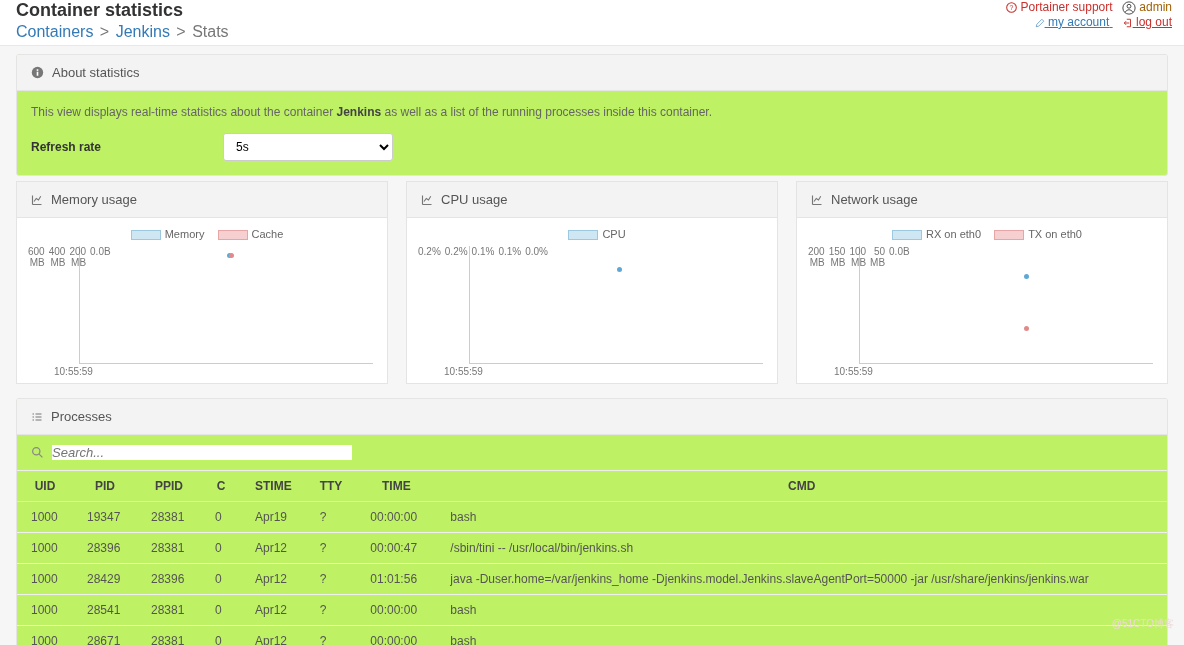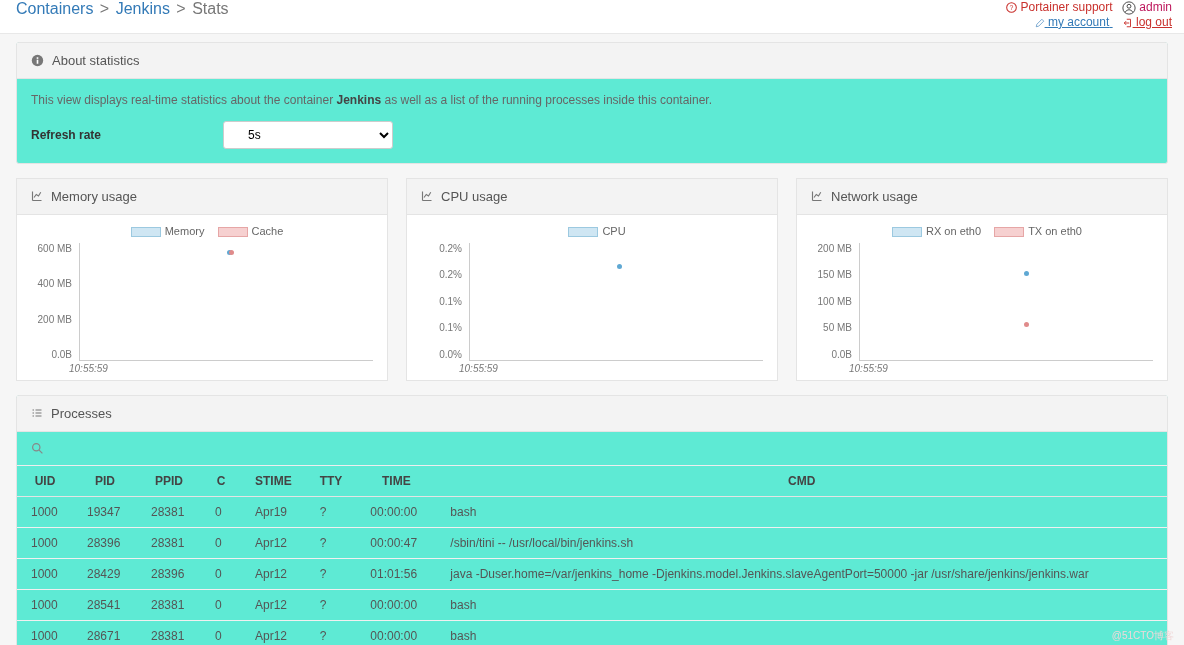--- a/index.html
+++ b/index.html
@@ -5,62 +5,63 @@
 * { box-sizing: border-box; margin: 0; padding: 0; }
 body { font-family: -apple-system, BlinkMacSystemFont, "Segoe UI", Helvetica, Arial, sans-serif; font-size: 12px; color: #333; background: #fff; width: 1184px; }
 .topbar { display: flex; justify-content: space-between; align-items: flex-start; padding: 0 12px 4px 16px; }
 .page-title { font-size: 18px; font-weight: 600; color: #333; margin-bottom: 2px; }
 .breadcrumb { font-size: 16px; }
 .breadcrumb a { color: #337ab7; text-decoration: none; }
 .breadcrumb .sep { color: #777; margin: 0 2px; }
 .breadcrumb .cur { color: #777; }
 .top-right { text-align: right; font-size: 12px; }
 .top-right .support { color: #c9302c; }
-.top-right .user { color: #be185d; margin-left: 6px; text-align: right; }
+.top-right .user { color: #a16207; margin-left: 6px; text-align: right; }
 .top-right .user svg { vertical-align: middle; }
 .top-right .links a { color: #337ab7; margin-left: 10px; }
 .top-right .links .logout { color: #c9302c; }
 .content { padding: 8px 16px 16px 16px; background: #f6f6f6; border-top: 1px solid #e8e8e8; }
-.panel { background: #5eead4; border: 1px solid #e4e4e4; border-radius: 3px; margin-bottom: 14px; }
+.panel { background: #bef264; border: 1px solid #e4e4e4; border-radius: 3px; margin-bottom: 5px; }
 .panel-header { background: #f3f3f3; border-bottom: 1px solid #e4e4e4; padding: 10px 14px; font-size: 13px; color: #555; display: flex; align-items: center; gap: 8px; }
 .panel-body { padding: 14px; }
 .desc { font-size: 12px; color: #666; margin-bottom: 14px; }
 .desc b { color: #444; }
 .form-row { display: flex; align-items: center; gap: 12px; }
 .form-label { font-weight: 600; color: #333; width: 180px; }
-.select { width: 170px; height: 28px; border: 1px solid #ccc; border-radius: 3px; padding: 2px 20px; font-size: 12px; background: #fff; }
+.select { width: 170px; height: 28px; border: 1px solid #ccc; border-radius: 3px; padding: 2px 8px; font-size: 12px; background: #fff; }
 .charts-row { display: flex; gap: 18px; }
 .chart-panel { flex: 1; background: #fff; border: 1px solid #e4e4e4; border-radius: 0; }
 .chart-body { padding: 10px 14px 6px 14px; }
 .legend-row { text-align: center; font-size: 11px; color: #666; margin-bottom: 6px; }
 .swatch { display: inline-block; width: 30px; height: 10px; border: 1px solid #888; vertical-align: middle; margin: 0 4px 0 10px; }
 .swatch.blue { background: #cfe6f3; border-color: #9cc9e0; }
 .swatch.pink { background: #f6d0d0; border-color: #e6a6a6; }
 .chart-area { position: relative; height: 118px; margin-left: 48px; border-left: 1px solid #ccc; border-bottom: 1px solid #ccc; }
-.ylabels { position: absolute; left: -52px; top: 0; bottom: 0; width: 48px; display: flex; flex-direction: column; justify-content: space-between; font-size: 10px; color: #777; text-align: right; }
+.ylabels { position: absolute; left: -52px; top: 0; bottom: 0; width: 48px; display: flex; justify-content: space-between; font-size: 10px; color: #777; text-align: right; }
 .ylabels span { padding-right: 4px; }
 .point { position: absolute; width: 5px; height: 5px; border-radius: 50%; }
 .point.blue { background: #5fa8d3; }
 .point.pink { background: #e08b8b; }
-.xlabel { font-size: 10px; color: #777; margin-left: 38px; margin-top: 2px; font-style: italic; }
+.xlabel { font-size: 10px; color: #777; margin-left: 23px; margin-top: 2px; }
 .proc-panel { margin-top: 14px; }
 .search-row { padding: 10px 14px; border-bottom: 1px solid #eee; display: flex; align-items: center; gap: 8px; color: #888; }
 .search-input { border: none; outline: none; font-size: 13px; width: 300px; font-style: italic; color: #888; }
 table { width: 100%; border-collapse: collapse; font-size: 12px; }
 th { text-align: center; padding: 8px 14px; font-weight: 600; color: #444; border-bottom: 1px solid #e4e4e4; }
 td { padding: 8px 14px; border-bottom: 1px solid #f0f0f0; color: #555; }
 .col-uid{width:56px}.col-pid{width:64px}.col-ppid{width:64px}.col-c{width:40px}.col-stime{width:60px}.col-tty{width:50px}.col-time{width:80px}
 .icon { display: inline-block; vertical-align: middle; }
-.watermark { position:absolute; right:10px; bottom:2px; font-size:10px; color:#f0d8d8; }
+.watermark { position:absolute; right:10px; bottom:14px; font-size:10px; color:#f0d8d8; }
 </style>
 </head>
 <body>
 
 <div class="topbar">
   <div>
+    <div class="page-title">Container statistics</div>
     <div class="breadcrumb">
       <a href="#">Containers</a>
       <span class="sep">&gt;</span>
       <a href="#">Jenkins</a>
       <span class="sep">&gt;</span>
       <span class="cur">Stats</span>
     </div>
   </div>
   <div class="top-right">
     <div>
@@ -207,20 +208,21 @@
       <svg class="icon" width="12" height="12" viewBox="0 0 16 16">
           <path d="M2 4h2M6 4h8M2 8h2M6 8h8M2 12h2M6 12h8" stroke="#777" stroke-width="1.5"></path>
         </svg>
       <span>Processes</span>
     </div>
     <div class="search-row">
       <svg class="icon" width="13" height="13" viewBox="0 0 16 16">
           <circle cx="6.5" cy="6.5" r="4.5" fill="none" stroke="#888" stroke-width="1.5"></circle>
           <line x1="10" y1="10" x2="14" y2="14" stroke="#888" stroke-width="1.5"></line>
         </svg>
+      <input class="search-input" placeholder="Search..." style="">
     </div>
     <table>
       <thead>
           <tr>
         <th class="col-uid">UID</th>
         <th class="col-pid">PID</th>
         <th class="col-ppid">PPID</th>
         <th class="col-c">C</th>
         <th class="col-stime">STIME</th>
         <th class="col-tty">TTY</th>

